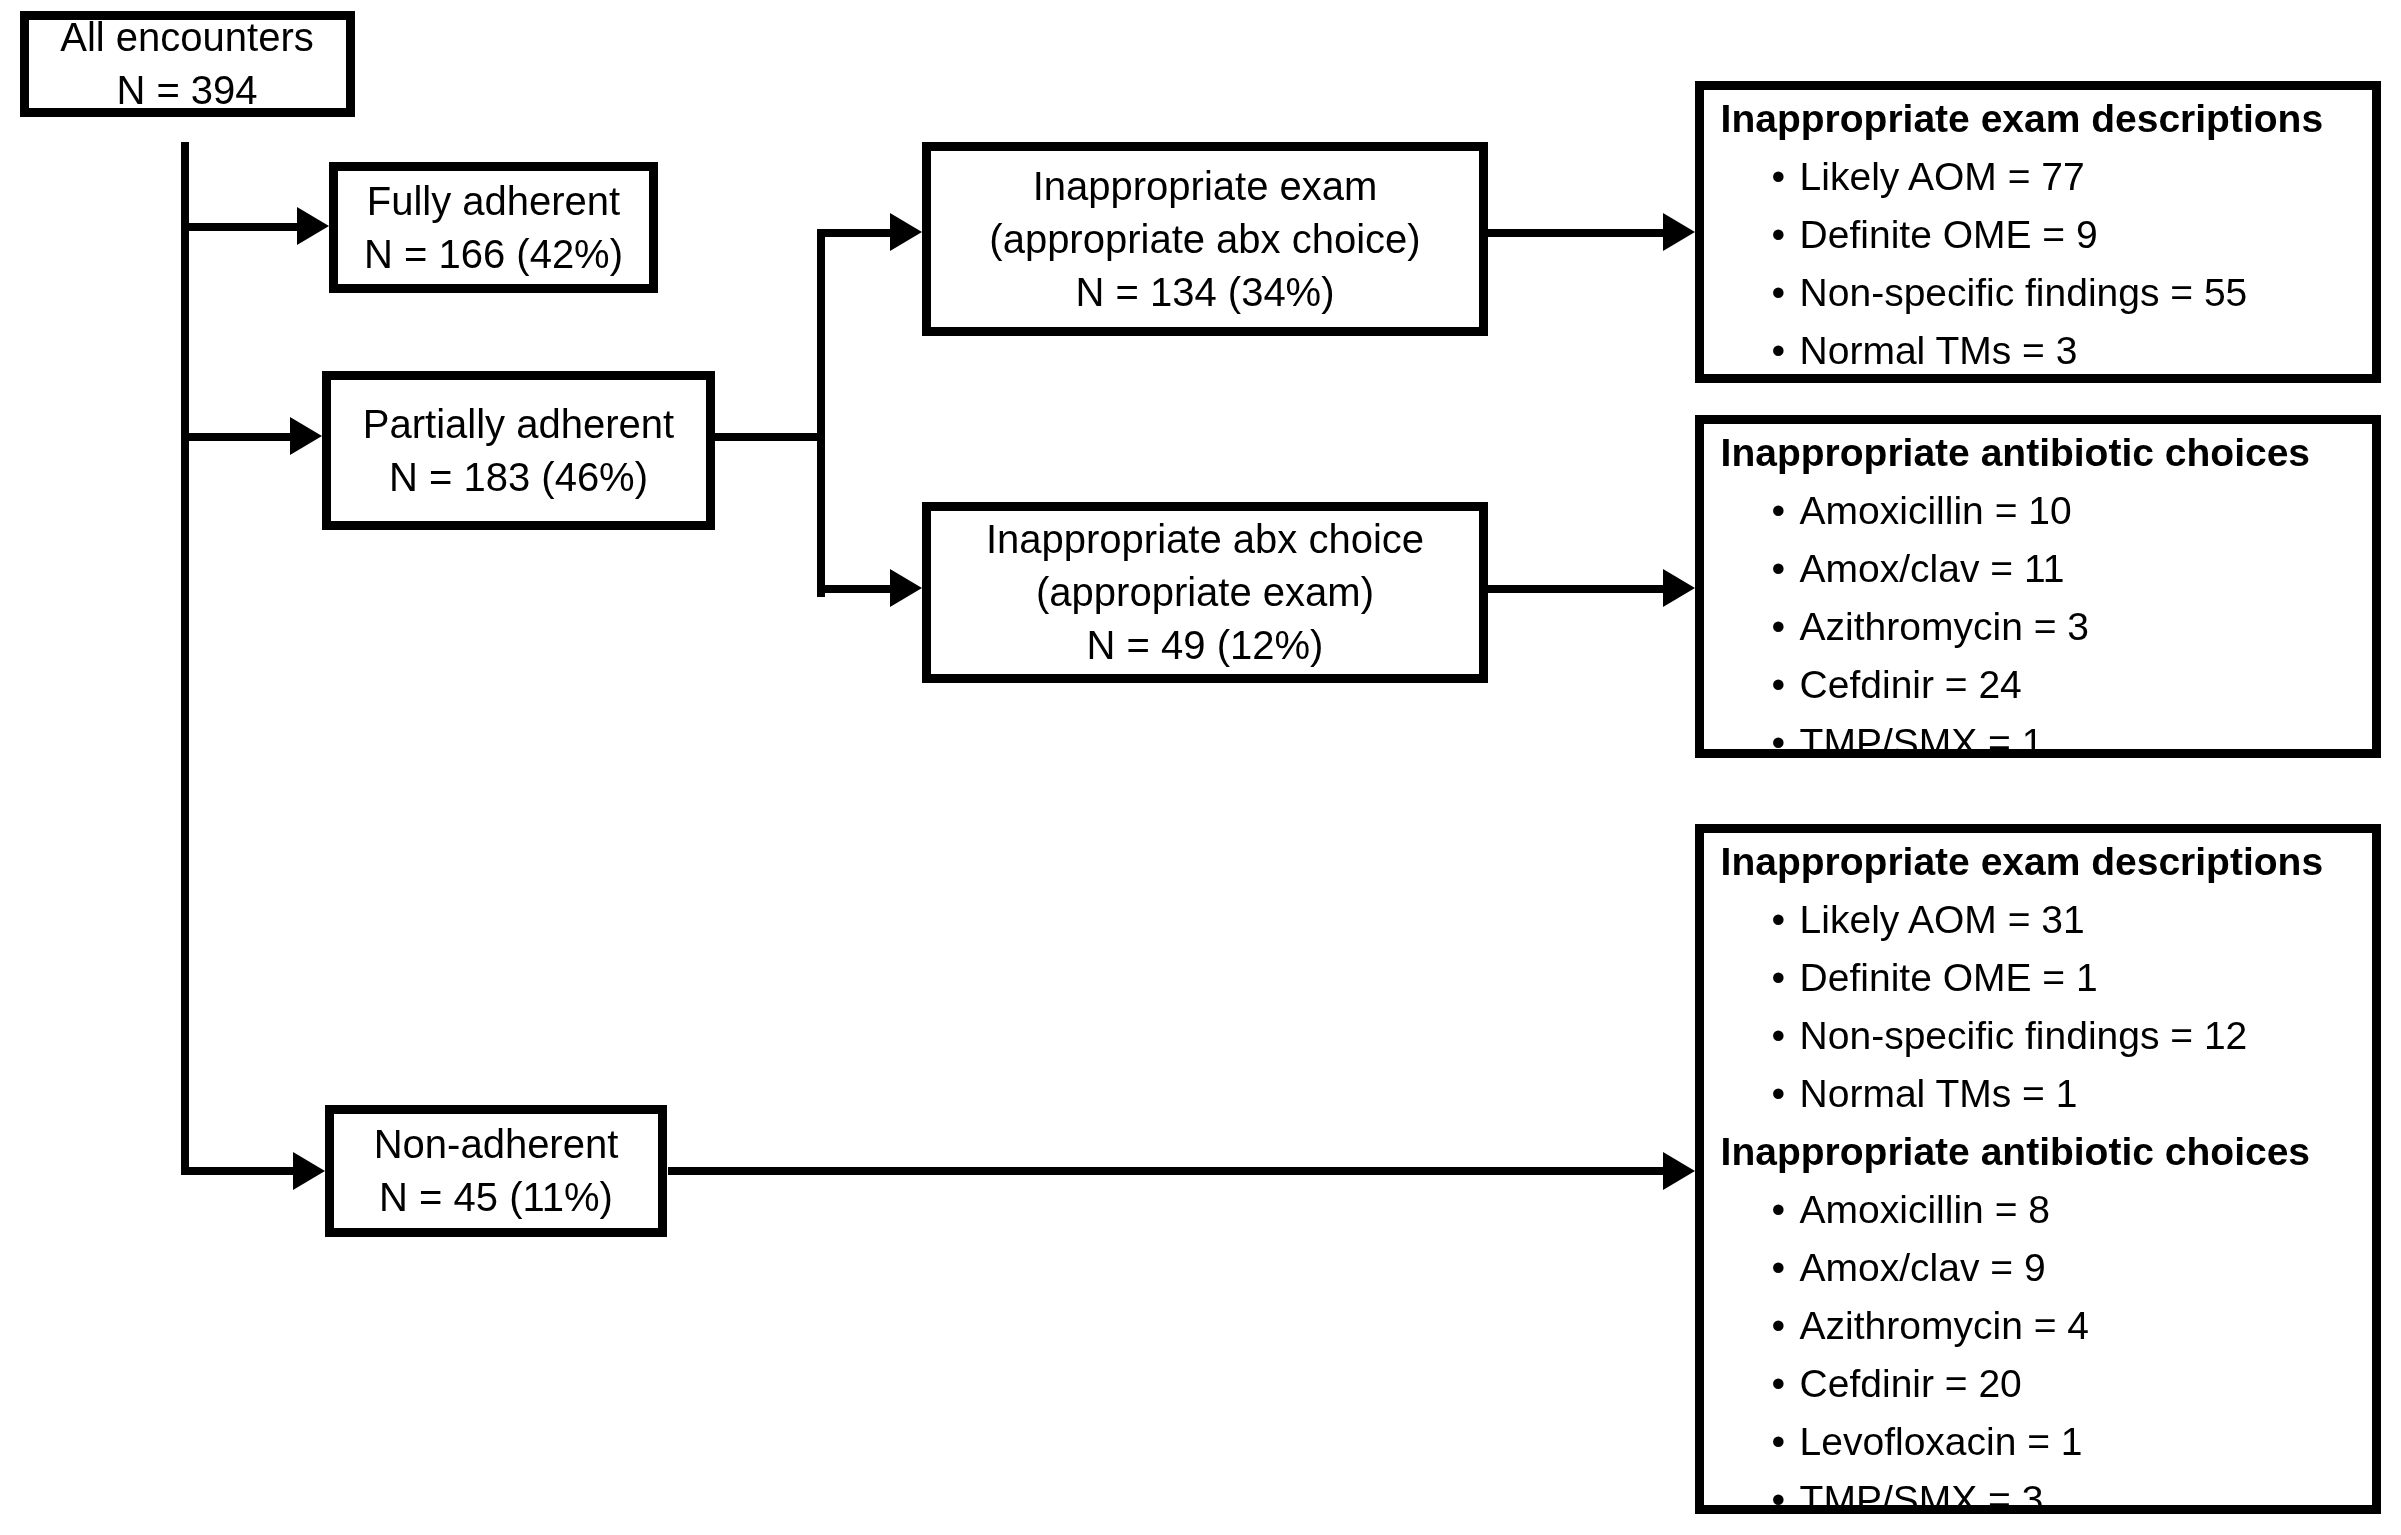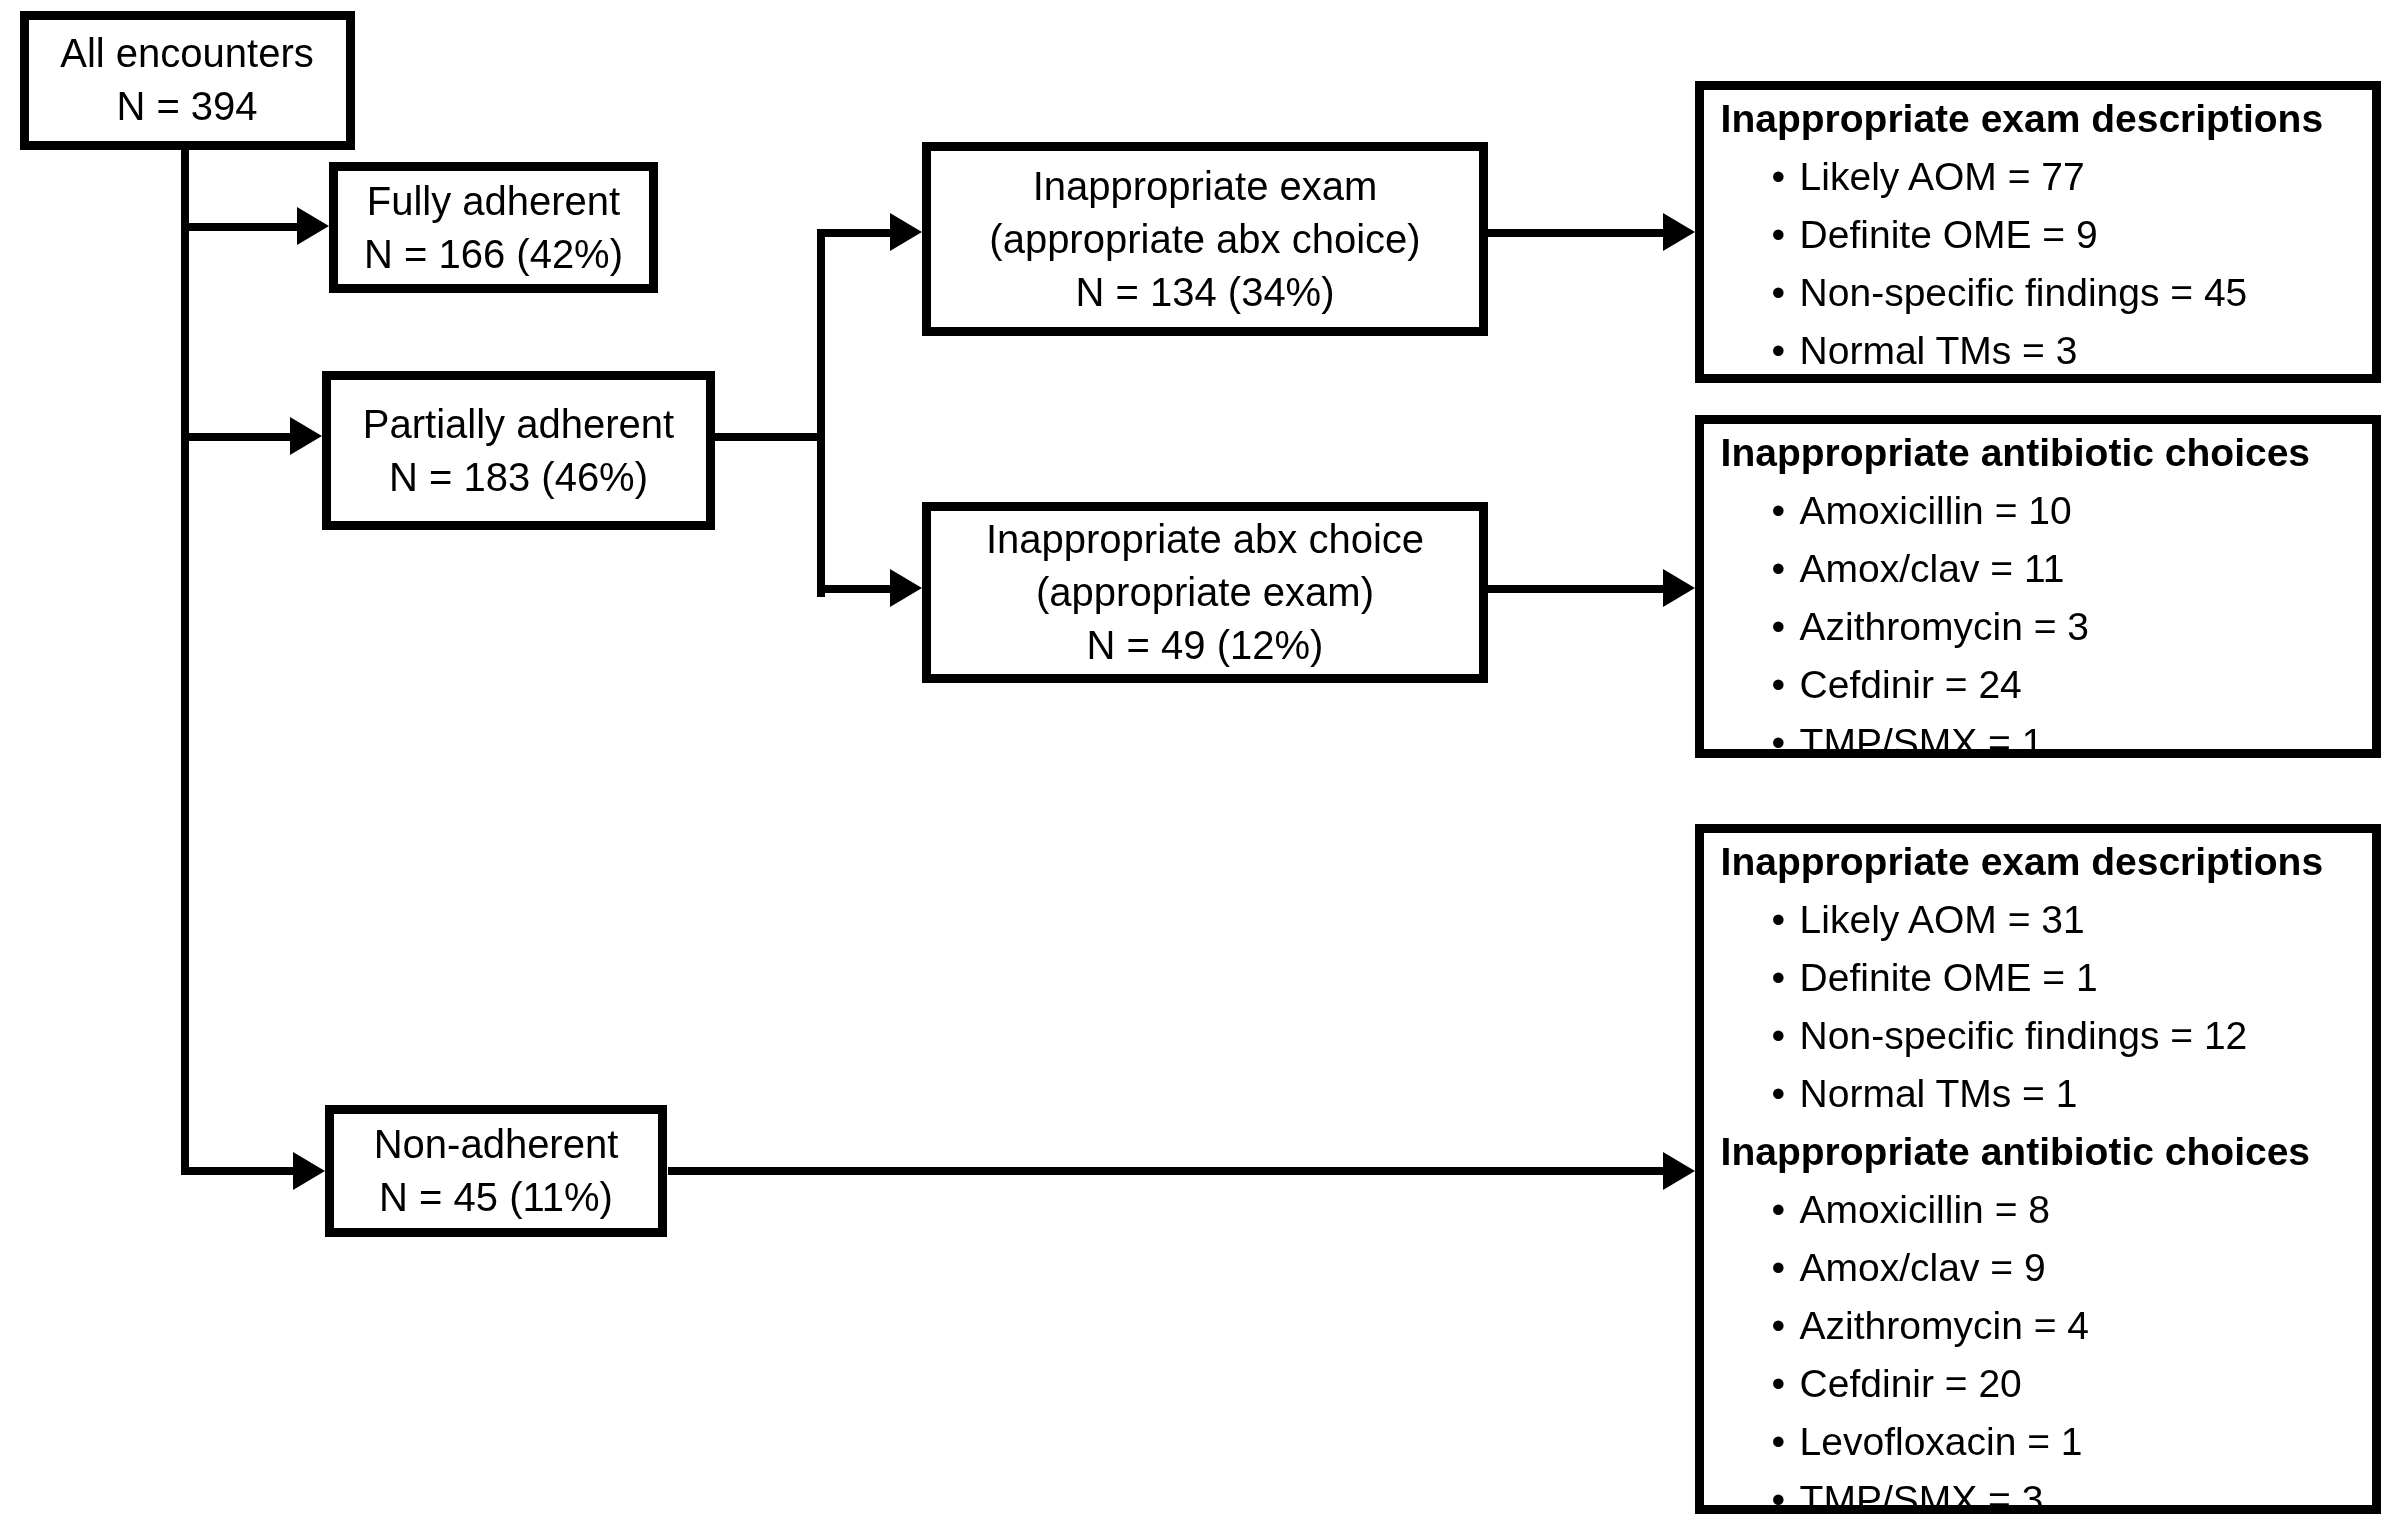--- a/index.html
+++ b/index.html
@@ -65,21 +65,21 @@
     border-top: 19.5px solid transparent;
     border-bottom: 19.5px solid transparent;
     border-left: 32.5px solid #000000;
   }
 </style>
 </head>
 <body>
 
 <div id="canvas">
 
-  <div class="box flowbox" style="left:19.5px; top:10.8px; width:335px; height:139px;">
+  <div class="box flowbox" style="left:19.5px; top:10.8px; width:335px; height:106px;">
     <div>All encounters</div>
     <div>N = 394</div>
   </div>
 
   <div class="box flowbox" style="left:329px; top:162px; width:329px; height:131px;">
     <div>Fully adherent</div>
     <div>N = 166 (42%)</div>
   </div>
 
   <div class="box flowbox" style="left:322px; top:371px; width:393px; height:159px;">
@@ -101,21 +101,21 @@
   <div class="box flowbox" style="left:922px; top:502px; width:566px; height:181px;">
     <div>Inappropriate abx choice</div>
     <div>(appropriate exam)</div>
     <div>N = 49 (12%)</div>
   </div>
 
   <div class="box detailbox" style="left:1695px; top:81px; width:686px; height:302px;">
     <div class="heading">Inappropriate exam descriptions</div>
     <div class="bullet">Likely AOM = 77</div>
     <div class="bullet">Definite OME = 9</div>
-    <div class="bullet">Non-specific findings = 45</div>
+    <div class="bullet">Non-specific findings = 55</div>
     <div class="bullet">Normal TMs = 3</div>
   </div>
 
   <div class="box detailbox" style="left:1695px; top:415px; width:686px; height:343px;">
     <div class="heading">Inappropriate antibiotic choices</div>
     <div class="bullet">Amoxicillin = 10</div>
     <div class="bullet">Amox/clav = 11</div>
     <div class="bullet">Azithromycin = 3</div>
     <div class="bullet">Cefdinir = 24</div>
     <div class="bullet">TMP/SMX = 1</div>

